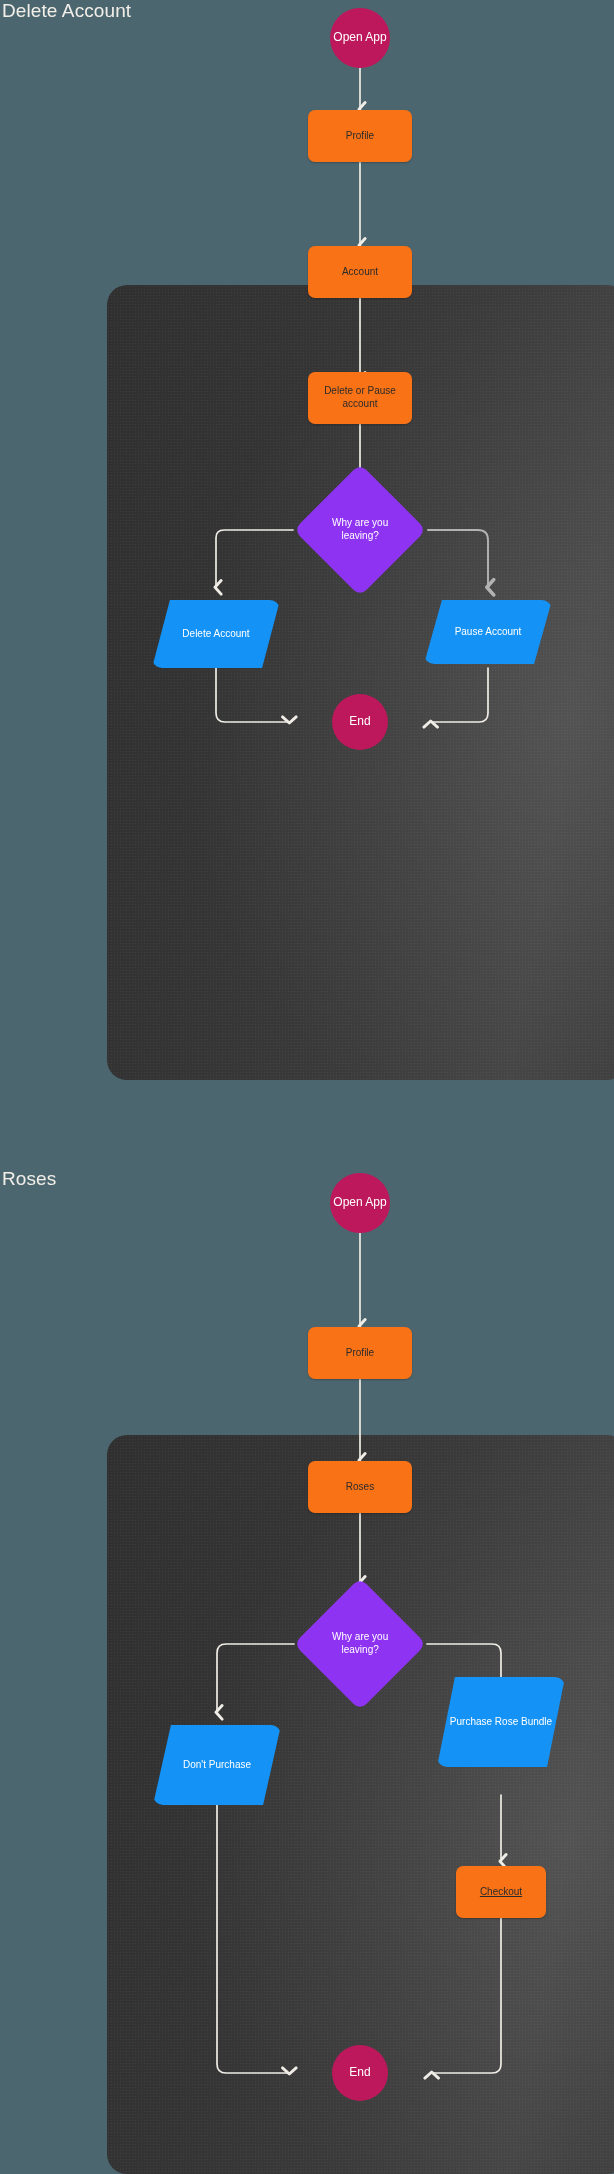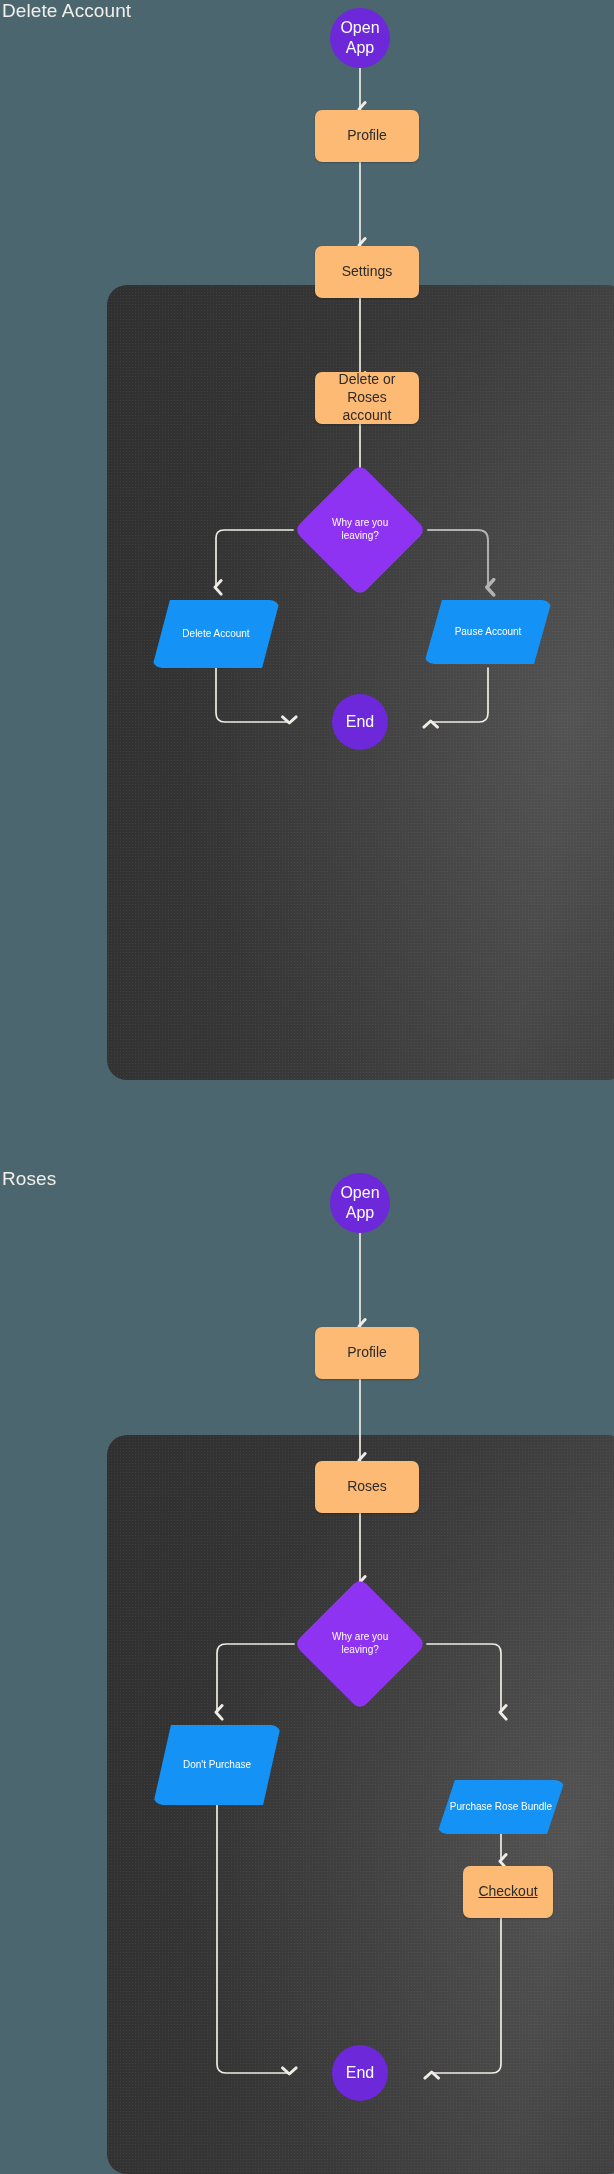--- a/index.html
+++ b/index.html
@@ -28,26 +28,25 @@
       radial-gradient(rgba(0,0,0,.22) 0.5px, transparent 0.6px);
     background-size:3px 3px, 4px 4px;
     background-position:0 0, 1px 2px;
   }
   
   .edges{position:absolute;left:0;top:0;width:614px;height:2174px;pointer-events:none;}
   
   .node{position:absolute;display:flex;align-items:center;justify-content:center;
         text-align:center;line-height:1.28;box-sizing:border-box;}
   .node-terminal{
-    border-radius:50%;background:#6d28d9;color:#fff;font-size:16px;
+    border-radius:50%;background:#be185d;color:#fff;font-size:12px;
   }
   .node-process{
-    background:#fdba74;color:#2b2b2b;font-size:14px;border-radius:7px;
+    background:#f97316;color:#2b2b2b;font-size:10px;border-radius:7px;
     box-shadow:0 1px 2px rgba(0,0,0,.25);
-    margin-left:7px;
   }
   .node-decision{
     background:#8f33f2;color:#fff;font-size:10px;border-radius:9px;
     transform:rotate(45deg);
   }
   .node-decision > span{transform:rotate(-45deg);display:block;width:105px;}
   .node-io{
     background:#1492f5;color:#fff;font-size:10px;
     border-radius:10px;
     clip-path:polygon(14% 0,100% 0,86% 100%,0 100%);
@@ -94,25 +93,25 @@
 
 <div class="node node-terminal" style="left:330px;top:8px;width:60px;height:60px;">
   <span>Open App</span>
 </div>
 
 <div class="node node-process" style="left:308px;top:110px;width:104px;height:52px;">
   <span>Profile</span>
 </div>
 
 <div class="node node-process" style="left:308px;top:246px;width:104px;height:52px;">
-  <span>Settings</span>
+  <span>Account</span>
 </div>
 
 <div class="node node-process" style="left:308px;top:372px;width:104px;height:52px;padding:0 8px;">
-  <span>Delete or Roses account</span>
+  <span>Delete or Pause account</span>
 </div>
 
 <div class="node node-decision" style="left:313px;top:483px;width:94px;height:94px;">
   <span>Why are you leaving?</span>
 </div>
 
 <div class="node node-io" style="left:152px;top:600px;width:128px;height:68px;">
   <span>Delete Account</span>
 </div>
 
@@ -162,21 +161,21 @@
 </div>
 
 <div class="node node-decision" style="left:313px;top:1597px;width:94px;height:94px;">
   <span>Why are you leaving?</span>
 </div>
 
 <div class="node node-io" style="left:153px;top:1725px;width:128px;height:80px;">
   <span>Don't Purchase</span>
 </div>
 
-<div class="node node-io" style="left:437px;top:1780px;width:128px;height:54px;padding:0 6px;">
+<div class="node node-io" style="left:437px;top:1677px;width:128px;height:90px;padding:0 6px;">
   <span>Purchase Rose Bundle</span>
 </div>
 
 <div class="node node-process" style="left:456px;top:1866px;width:90px;height:52px;text-decoration:underline;">
   <span>Checkout</span>
 </div>
 
 <div class="node node-terminal" style="left:332px;top:2045px;width:56px;height:56px;">
   <span>End</span>
 </div>

